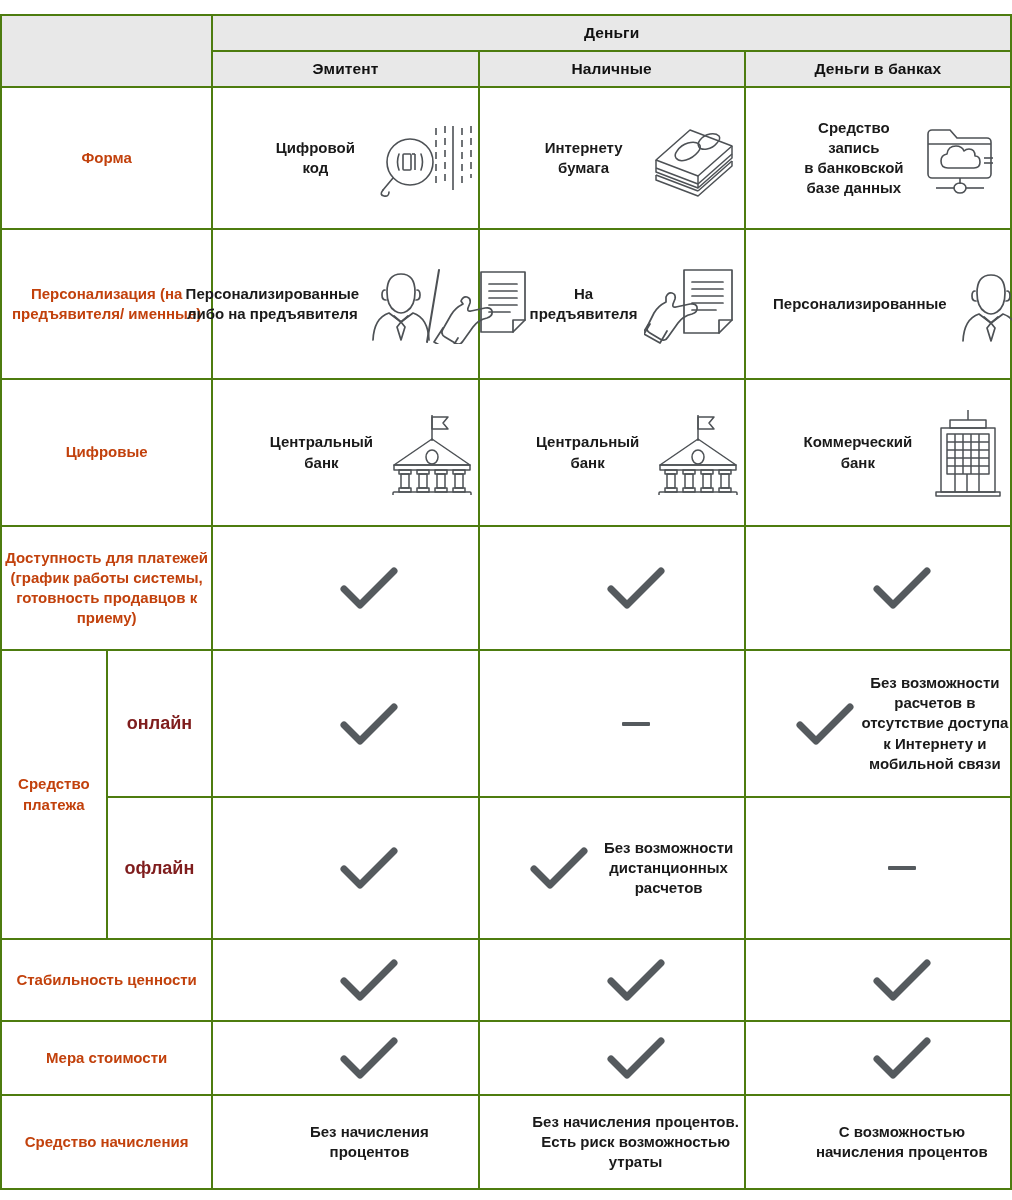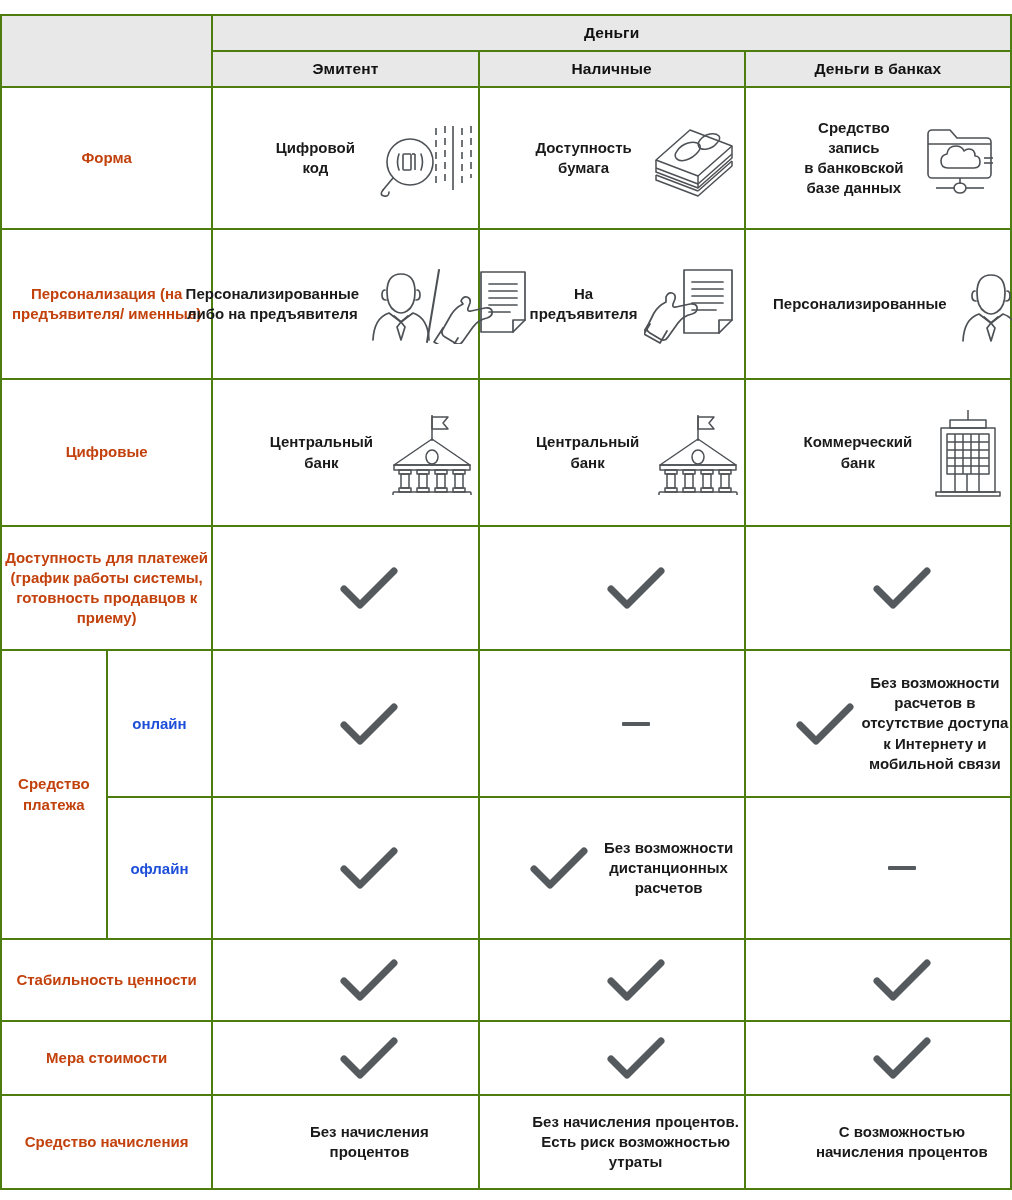--- a/index.html
+++ b/index.html
@@ -62,22 +62,22 @@
 
   td.rowlabel {
     font-weight: bold;
     font-size: 15px;
     line-height: 1.35;
     color: #c2410c;
     padding: 6px 8px;
   }
   td.sublabel {
     font-weight: bold;
-    font-size: 15px;
-    color: #1d4ed8;
+    font-size: 18px;
+    color: #7f1d1d;
     padding: 6px 4px;
     margin-left: 20px;
   }
 
   td.cell {
     padding: 8px 10px;
   }
 
   .cell-inner {
     display: flex;
@@ -173,21 +173,21 @@
                 <line x1="97" y1="8" x2="97" y2="60"></line>
               </g>
               <line x1="79" y1="8" x2="79" y2="72"></line>
             </svg>
           </div>
         </div>
       </td>
 
       <td class="cell">
         <div class="cell-inner">
-          <div class="celltext">Доступность бумага</div>
+          <div class="celltext">Интернету бумага</div>
           <div class="icon-box">
             <svg width="100" height="80" viewBox="0 0 100 80" fill="none" stroke="#4d5155" stroke-width="1.5" stroke-linejoin="round">
               <path d="M12 42 L46 12 L88 28 L54 58 Z"></path>
               <path d="M33 33 q4 -6 11 -8 q7 -2 11 1 q3 3 -1 8 q-5 6 -12 8 q-7 2 -10 -2 q-2 -3 1 -7 Z"></path>
               <path d="M56 22 q4 -5 10 -6 q6 -1 9 2 q2 3 -2 7 q-4 5 -10 6 q-6 1 -8 -2 q-2 -3 1 -7 Z"></path>
               <path d="M88 28 L88 40 L54 70 L54 58"></path>
               <path d="M12 42 L12 54 L54 70"></path>
               <path d="M12 50 L54 66"></path>
               <path d="M12 57 L54 73"></path>
               <path d="M54 66 L88 36"></path>

